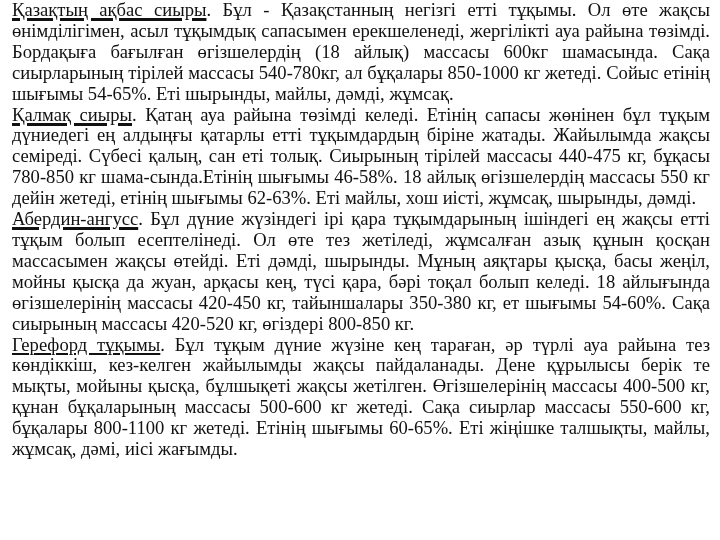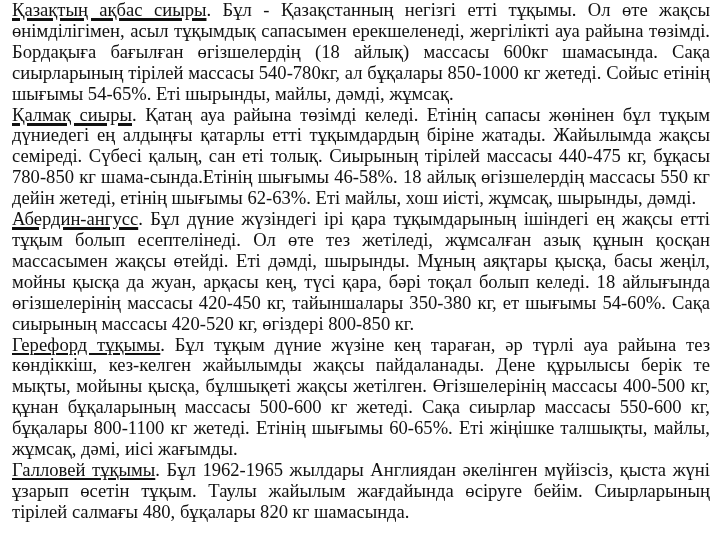--- a/index.html
+++ b/index.html
@@ -41,14 +41,13 @@
   }
 </style>
 </head>
 <body>
 
 <div class="page">
   <p class="para"><span class="heading-thick">Қазақтың ақбас сиыры</span><span>. Бұл - Қазақстанның негізгі етті тұқымы. Ол өте жақсы өнімділігімен, асыл тұқымдық сапасымен ерекшеленеді, жергілікті ауа райына төзімді. Бордақыға бағылған өгізшелердің (18 айлық) массасы 600кг шамасында. Сақа сиырларының тірілей массасы 540-780кг, ал бұқалары 850-1000 кг жетеді. Сойыс етінің шығымы 54-65%. Еті шырынды, майлы, дәмді, жұмсақ.</span></p>
   <p class="para"><span class="heading-thick">Қалмақ сиыры</span><span>. Қатаң ауа райына төзімді келеді. Етінің сапасы жөнінен бұл тұқым дүниедегі ең алдыңғы қатарлы етті тұқымдардың біріне жатады. Жайылымда жақсы семіреді. Сүбесі қалың, сан еті толық. Сиырының тірілей массасы 440-475 кг, бұқасы 780-850 кг шама-сында.Етінің шығымы 46-58%. 18 айлық өгізшелердің массасы 550 кг дейін жетеді, етінің шығымы 62-63%. Еті майлы, хош иісті, жұмсақ, шырынды, дәмді.</span></p>
   <p class="para"><span class="heading-thick">Абердин-ангусс</span><span>. Бұл дүние жүзіндегі ірі қара тұқымдарының ішіндегі ең жақсы етті тұқым болып есептелінеді. Ол өте тез жетіледі, жұмсалған азық құнын қосқан массасымен жақсы өтейді. Еті дәмді, шырынды. Мұның аяқтары қысқа, басы жеңіл, мойны қысқа да жуан, арқасы кең, түсі қара, бәрі тоқал болып келеді. 18 айлығында өгізшелерінің массасы 420-450 кг, тайыншалары 350-380 кг, ет шығымы 54-60%. Сақа сиырының массасы 420-520 кг, өгіздері 800-850 кг.</span></p>
   <p class="para"><span class="heading">Герефорд тұқымы</span><span>. Бұл тұқым дүние жүзіне кең тараған, әр түрлі ауа райына тез көндіккіш, кез-келген жайылымды жақсы пайдаланады. Дене құрылысы берік те мықты, мойыны қысқа, бұлшықеті жақсы жетілген. Өгізшелерінің массасы 400-500 кг, құнан бұқаларының массасы 500-600 кг жетеді. Сақа сиырлар массасы 550-600 кг, бұқалары 800-1100 кг жетеді. Етінің шығымы 60-65%. Еті жіңішке талшықты, майлы, жұмсақ, дәмі, иісі жағымды.</span></p>
-  <p class="para"><span class="heading">Галловей тұқымы</span><span>. Бұл 1962-1965 жылдары Англиядан әкелінген мүйізсіз, қыста жүні ұзарып өсетін тұқым. Таулы жайылым жағдайында өсіруге бейім. Сиырларының тірілей салмағы 480, бұқалары 820 кг шамасында.</span></p>
 </div>
 
 </body></html>

